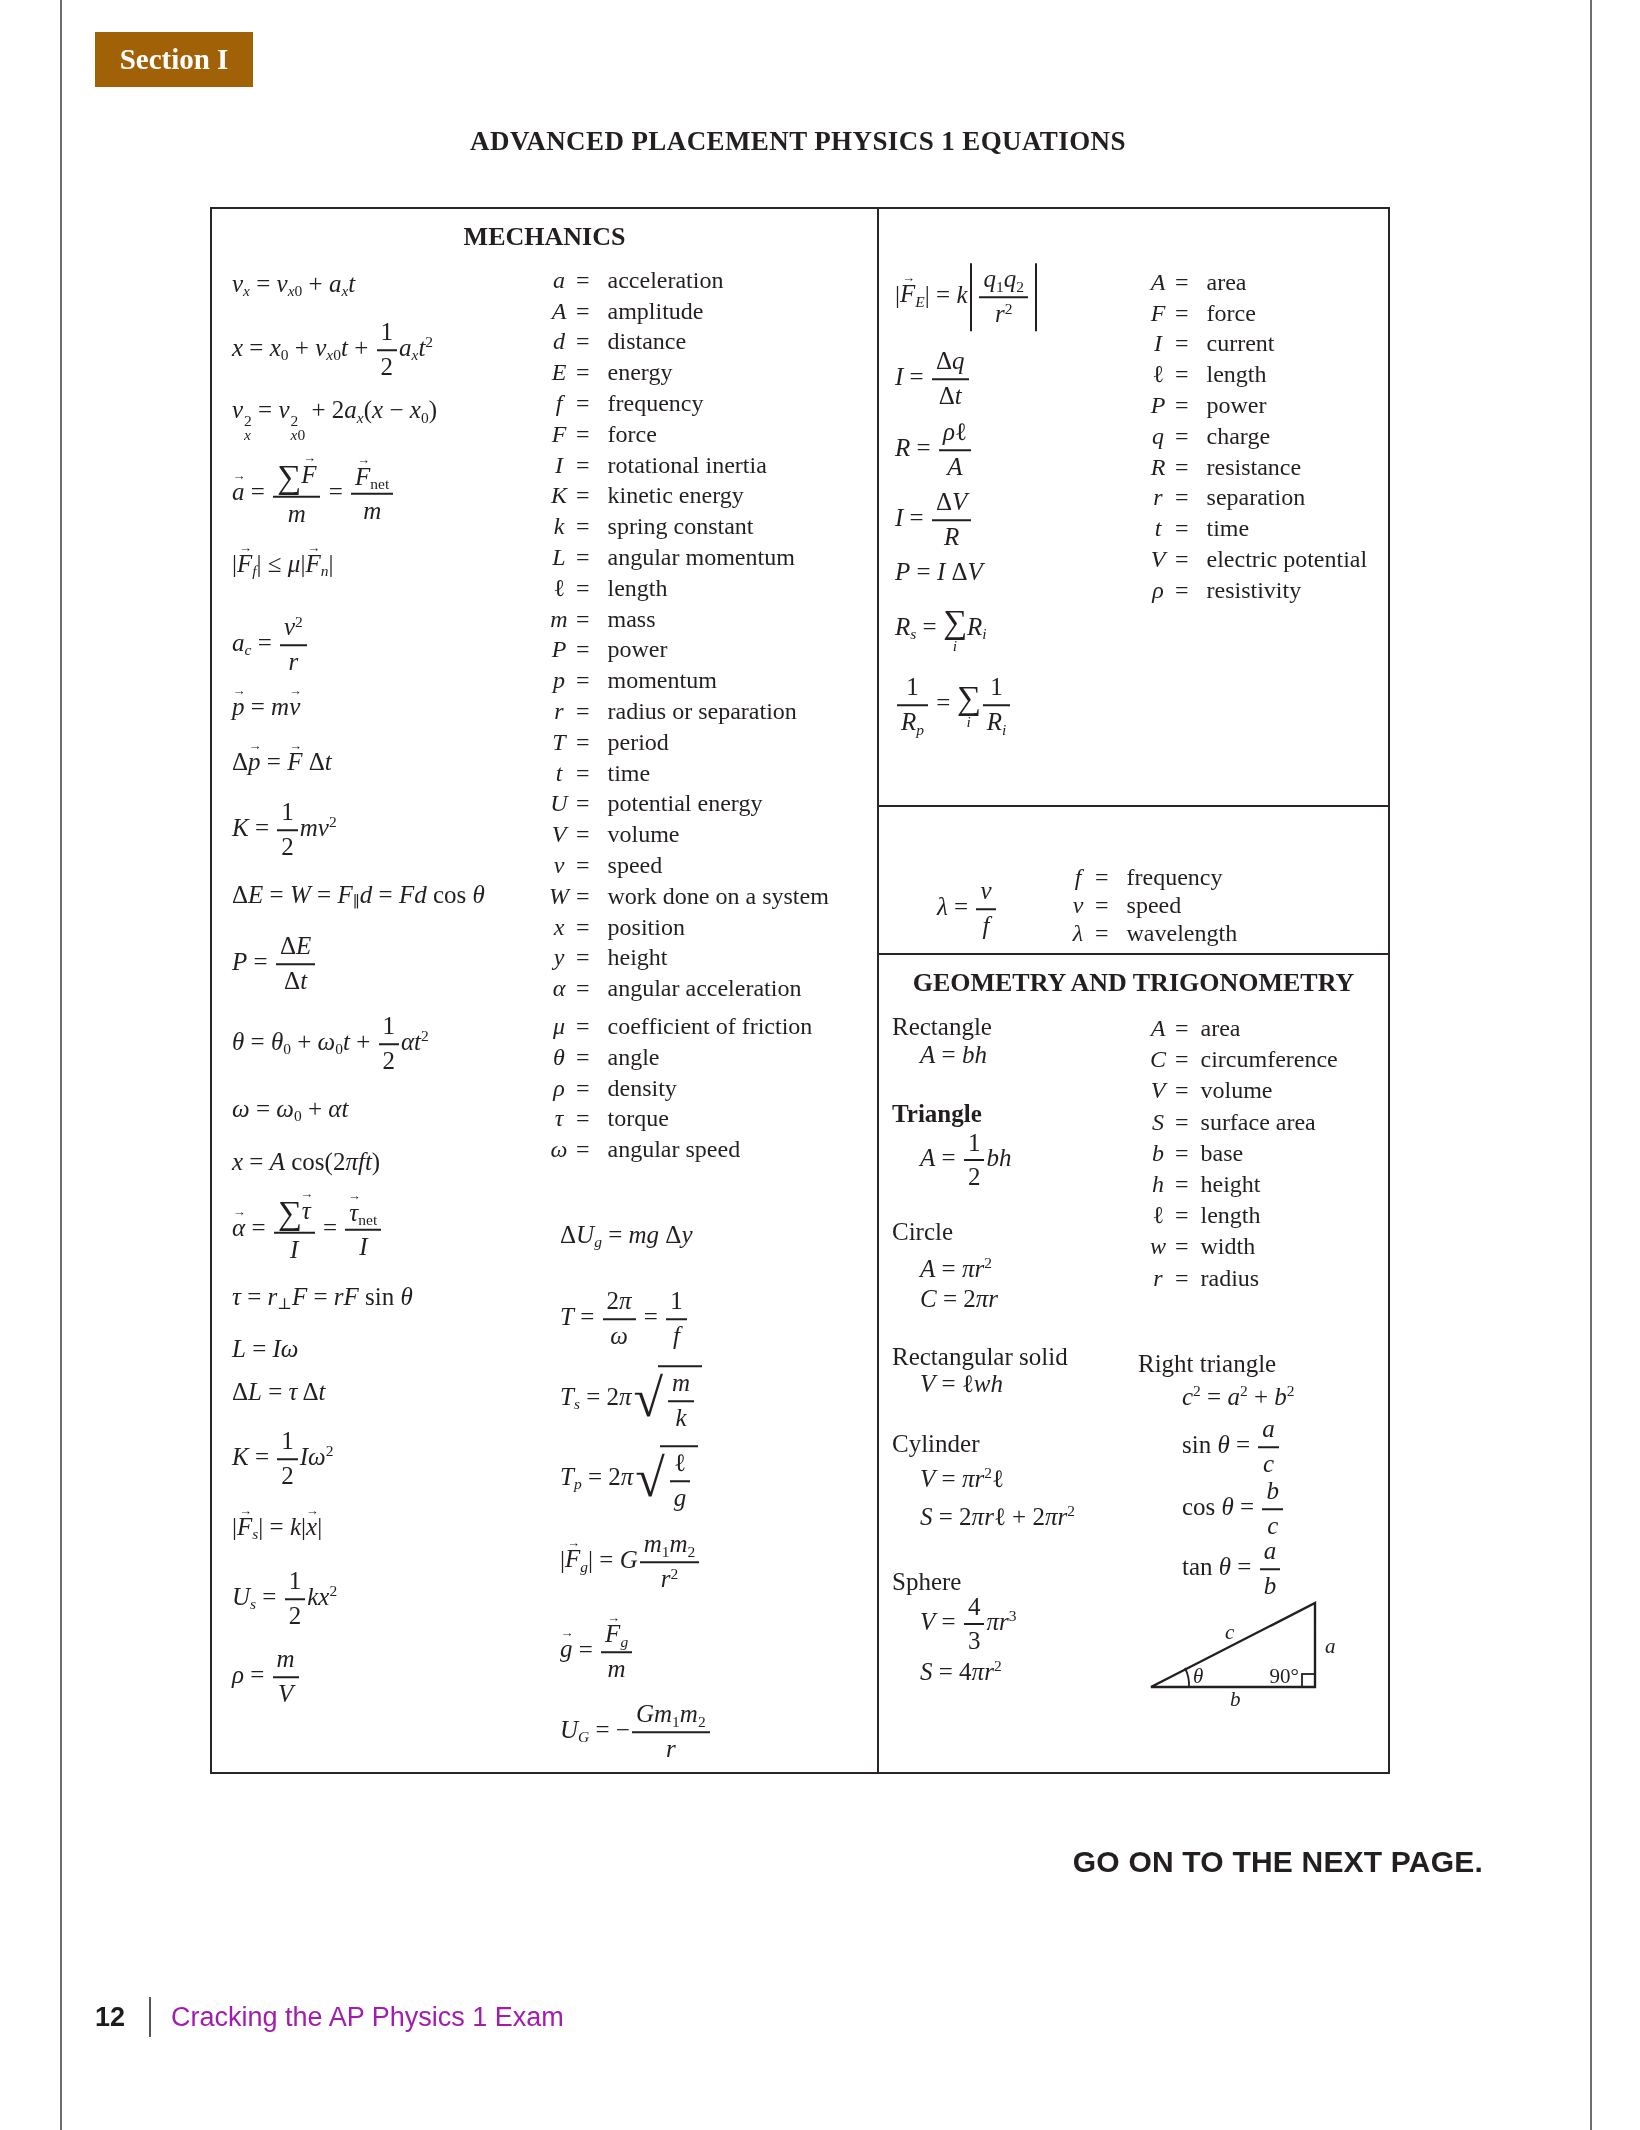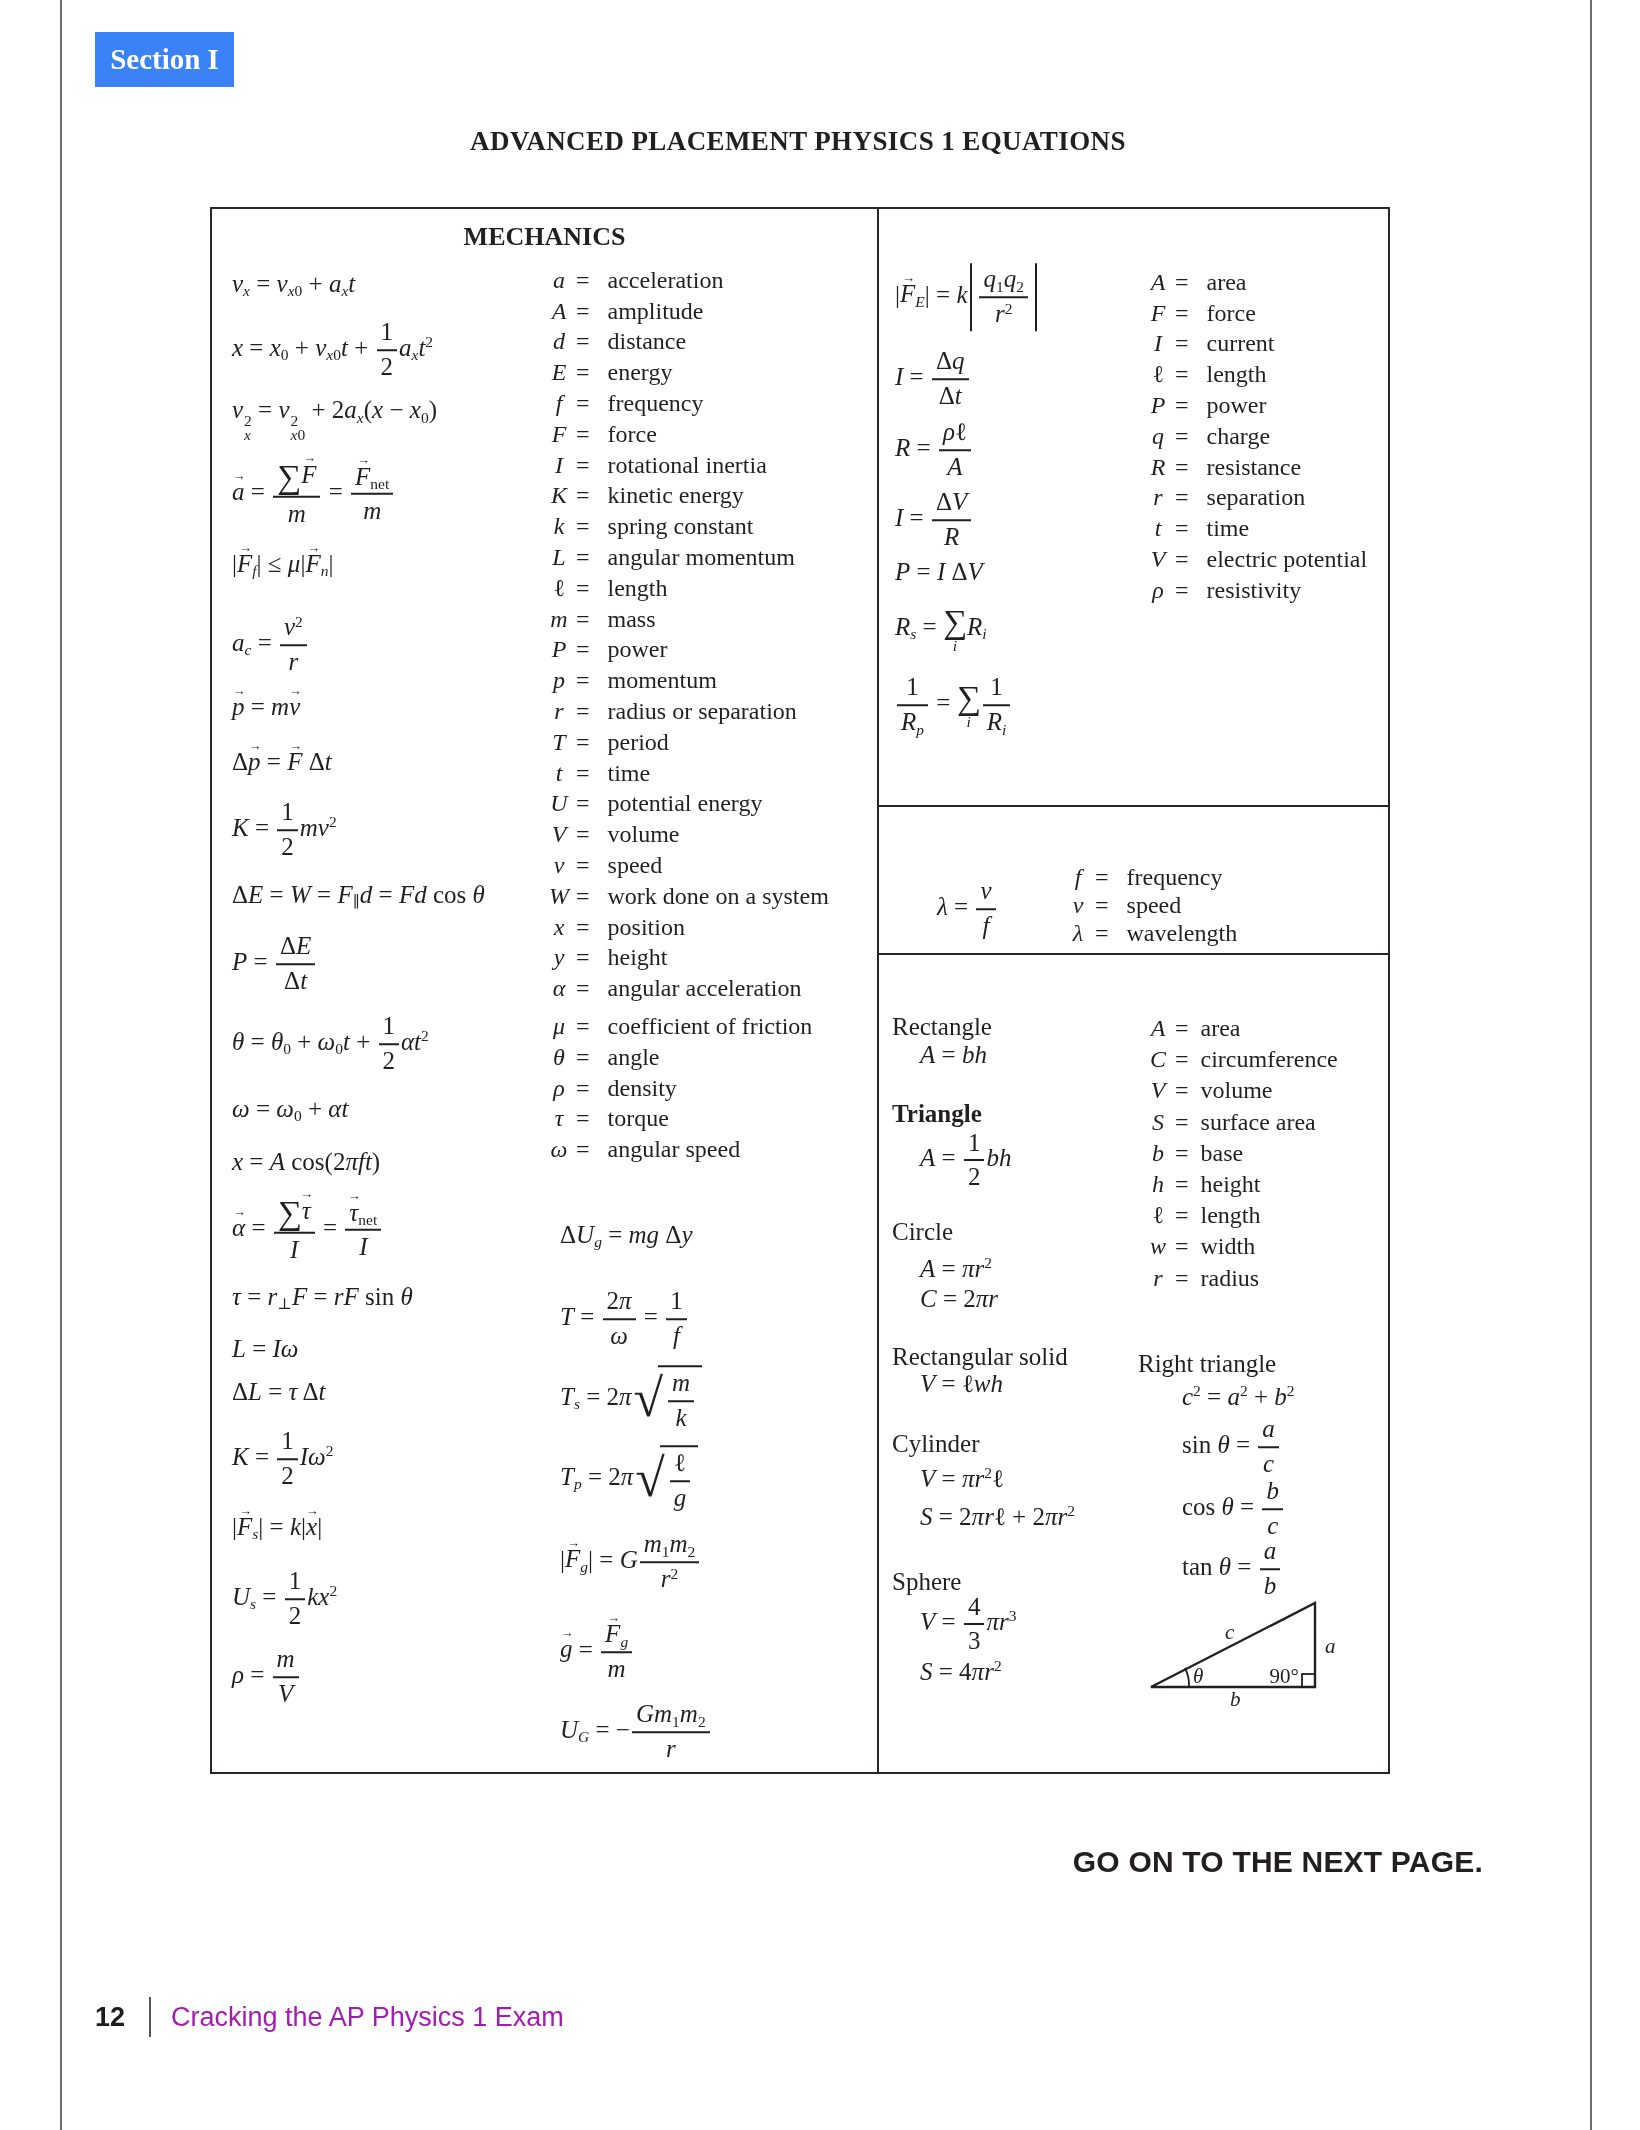--- a/index.html
+++ b/index.html
@@ -1,21 +1,21 @@
 <!DOCTYPE html>
 <html><head>
 <meta charset="utf-8">
 <style>
   html,body{margin:0;padding:0;background:#ffffff;}
   .page{position:relative;width:1640px;height:2130px;background:#ffffff;overflow:hidden;
         font-family:"Liberation Serif","DejaVu Serif",serif;color:#231f20;}
   .edge{position:absolute;top:0;bottom:0;width:2px;background:#6e6e6e;}
   .edge.l{left:60px;} .edge.r{left:1590px;}
 
-  .badge{position:absolute;left:95px;top:32px;width:139px;height:55px;background:#3b82f6;
+  .badge{position:absolute;left:95px;top:32px;width:158px;height:55px;background:#a16207;
          color:#ffffff;font-weight:bold;font-size:29px;display:flex;align-items:center;justify-content:center;}
   .title{position:absolute;left:210px;top:126px;width:1176px;text-align:center;
          font-weight:bold;font-size:27px;letter-spacing:0.4px;}
 
   .sheet{position:absolute;left:210px;top:207px;width:1176px;height:1563px;border:2px solid #2a2627;}
   .cell{position:absolute;box-sizing:border-box;}
   .cell-mech{left:0;top:0;width:667px;height:1563px;border-right:2px solid #2a2627;}
   .cell-elec{left:667px;top:0;width:509px;height:598px;border-bottom:2px solid #2a2627;}
   .cell-waves{left:667px;top:598px;width:509px;height:148px;border-bottom:2px solid #2a2627;}
   .cell-geo{left:667px;top:746px;width:509px;height:817px;}
@@ -370,20 +370,21 @@
           <span class="vd">=   speed</span>
         </div>
           <div class="vrow">
           <span class="vs"><i>λ</i></span>
           <span class="vd">=   wavelength</span>
         </div>
         </div>
     </div>
 
     <div class="cell cell-geo">
+      <div class="panel-h">GEOMETRY AND TRIGONOMETRY</div>
       <div class="geo-left">
 
       <div class="grow">
           <span class="gl">Rectangle</span><span class="gf"></span>
         </div>
           <div class="grow">
           <span class="gl"></span><span class="gf"><i>A</i> = <i>bh</i></span>
         </div>
           <div class="grow">
           <span class="gl">Triangle</span><span class="gf"></span>

